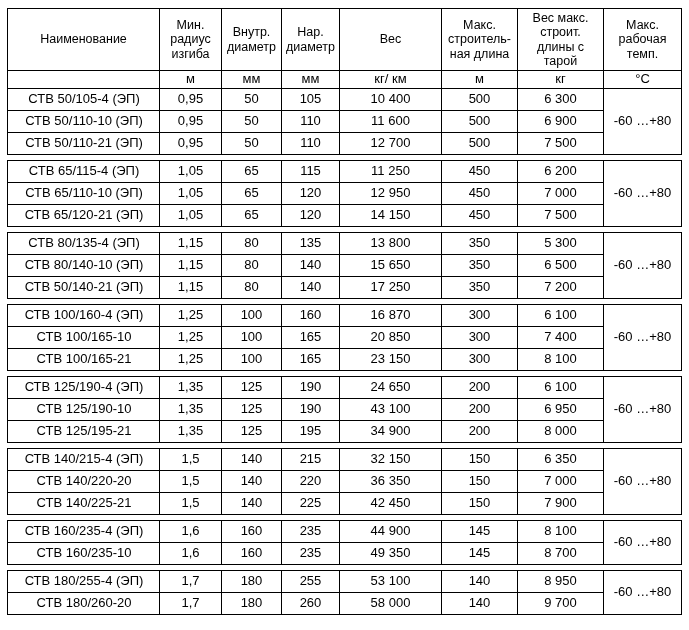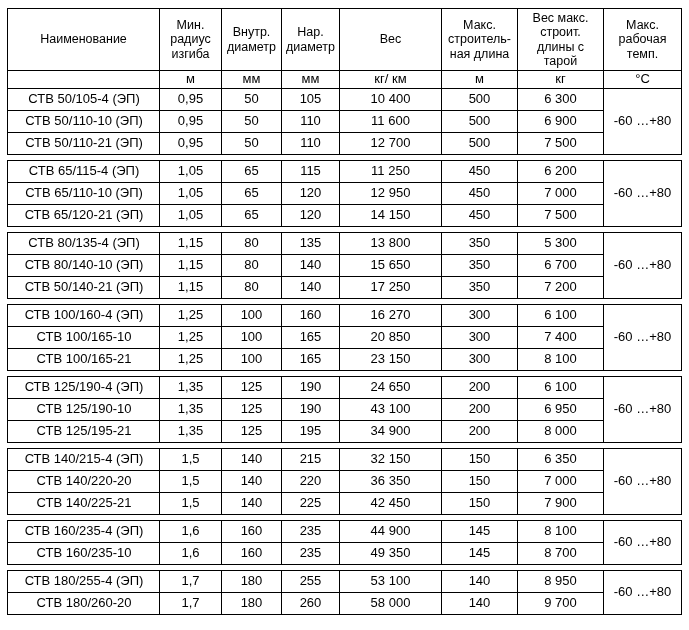--- a/index.html
+++ b/index.html
@@ -156,40 +156,40 @@
           <td>5 300</td>
           <td rowspan="3">-60 …+80</td>
         </tr>
         <tr>
           <td class="name">СТВ 80/140-10 (ЭП)</td>
           <td>1,15</td>
           <td>80</td>
           <td>140</td>
           <td>15 650</td>
           <td>350</td>
-          <td>6 700</td>
+          <td>6 500</td>
         </tr>
         <tr>
           <td class="name">СТВ 50/140-21 (ЭП)</td>
           <td>1,15</td>
           <td>80</td>
           <td>140</td>
           <td>17 250</td>
           <td>350</td>
           <td>7 200</td>
         </tr>
         <tr class="sep">
           <td colspan="8"></td>
         </tr>
         <tr>
           <td class="name">СТВ 100/160-4 (ЭП)</td>
           <td>1,25</td>
           <td>100</td>
           <td>160</td>
-          <td>16 270</td>
+          <td>16 870</td>
           <td>300</td>
           <td>6 100</td>
           <td rowspan="3">-60 …+80</td>
         </tr>
         <tr>
           <td class="name">СТВ 100/165-10</td>
           <td>1,25</td>
           <td>100</td>
           <td>165</td>
           <td>20 850</td>

